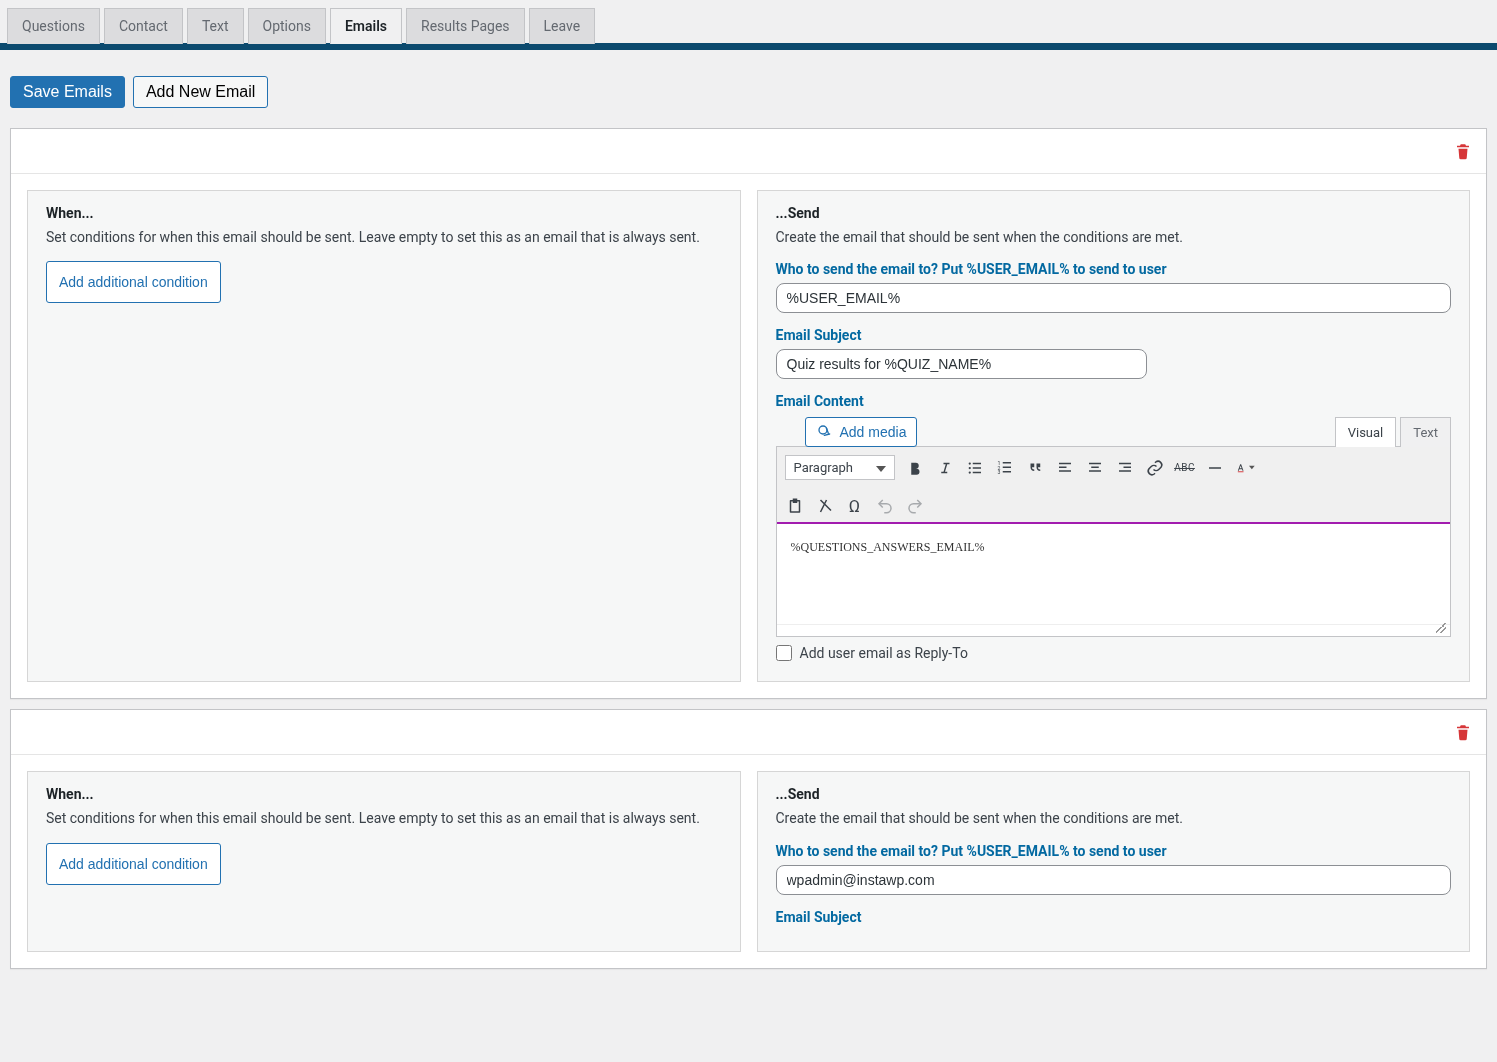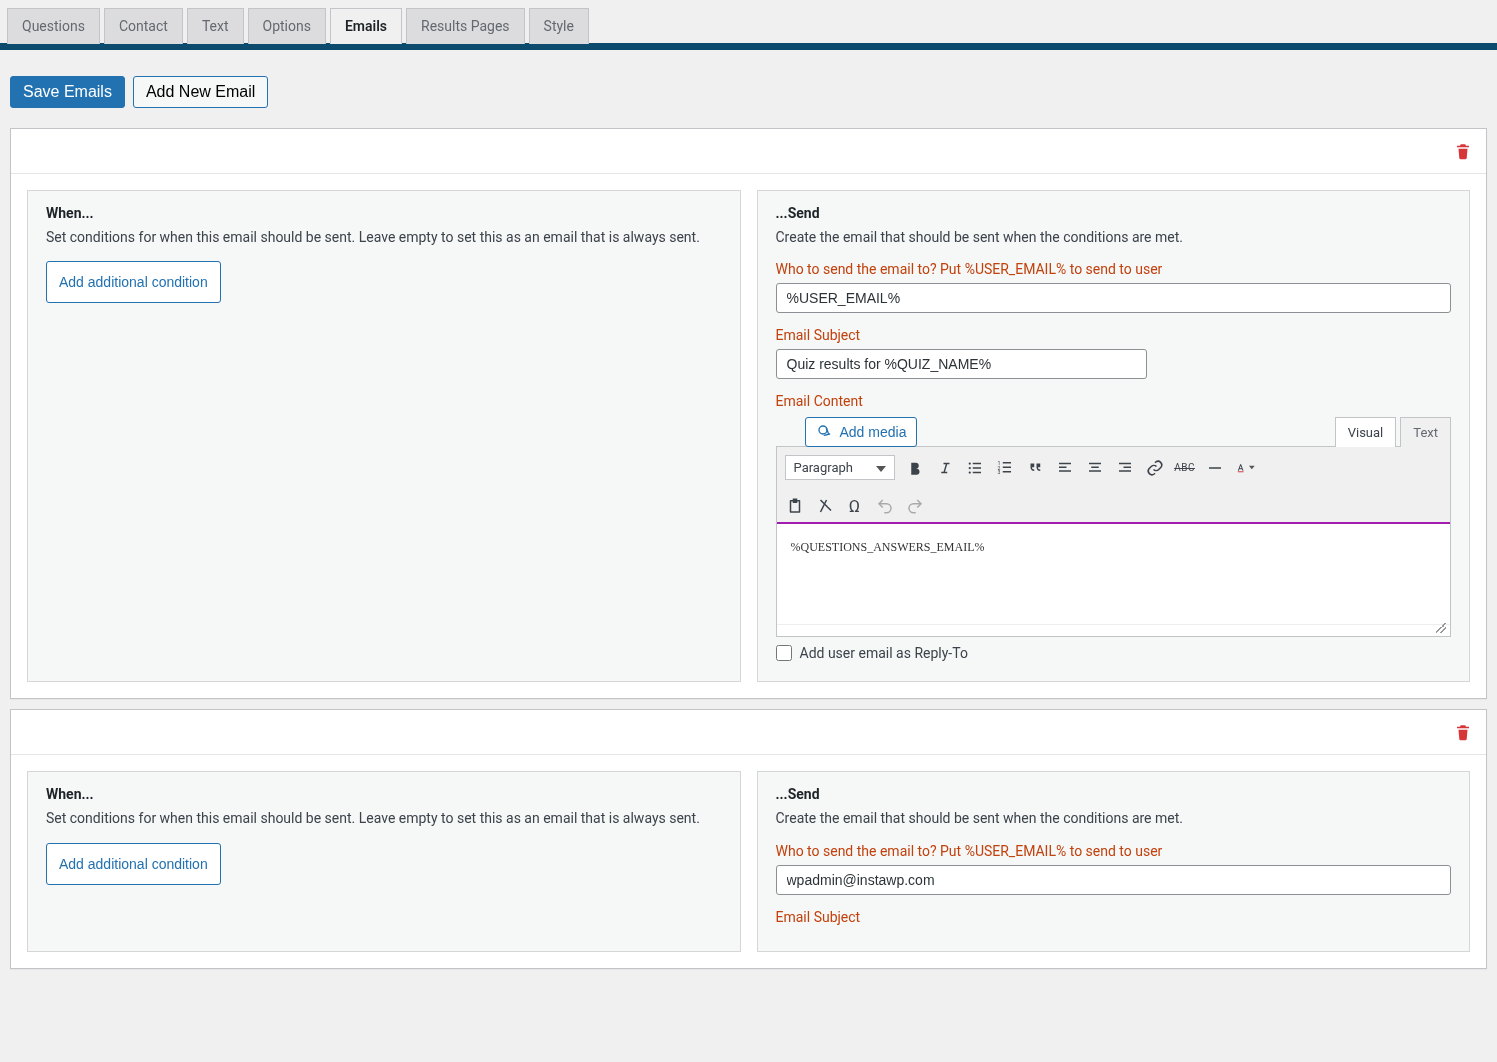--- a/index.html
+++ b/index.html
@@ -106,31 +106,32 @@
   background: #fff;
   border: 1px solid #2271b1;
   color: #2271b1;
   padding: 12px 12px;
   border-radius: 3px;
   font-size: 14px;
   cursor: pointer;
 }
 .field-label {
   font-size: 14px;
-  color: #c2410c;
+  color: #0369a1;
   margin-bottom: 6px;
   margin-top: 14px;
   display: block;
+  font-weight: bold;
 }
 .field-label:first-of-type { margin-top: 10px; }
 .text-input {
   width: 100%;
   padding: 6px 10px;
   border: 1px solid #8c8f94;
-  border-radius: 3px;
+  border-radius: 8px;
   font-size: 14px;
   background: #fff;
   color: #2c3338;
 }
 .text-input.narrow { width: 55%; }
 .media-row {
   display: flex;
   align-items: center;
   justify-content: space-between;
   margin-top: 8px;
@@ -247,21 +248,21 @@
 
 <div class="page">
 
   <div class="tabs">
     <div class="tab">Questions</div>
     <div class="tab">Contact</div>
     <div class="tab">Text</div>
     <div class="tab">Options</div>
     <div class="tab active">Emails</div>
     <div class="tab">Results Pages</div>
-    <div class="tab">Style</div>
+    <div class="tab">Leave</div>
   </div>
 
   <div class="actions">
     <button class="btn btn-primary">Save Emails</button>
     <button class="btn btn-secondary">Add New Email</button>
   </div>
 
   <div class="email-card">
     <div class="card-header">
       <span class="trash-icon">

